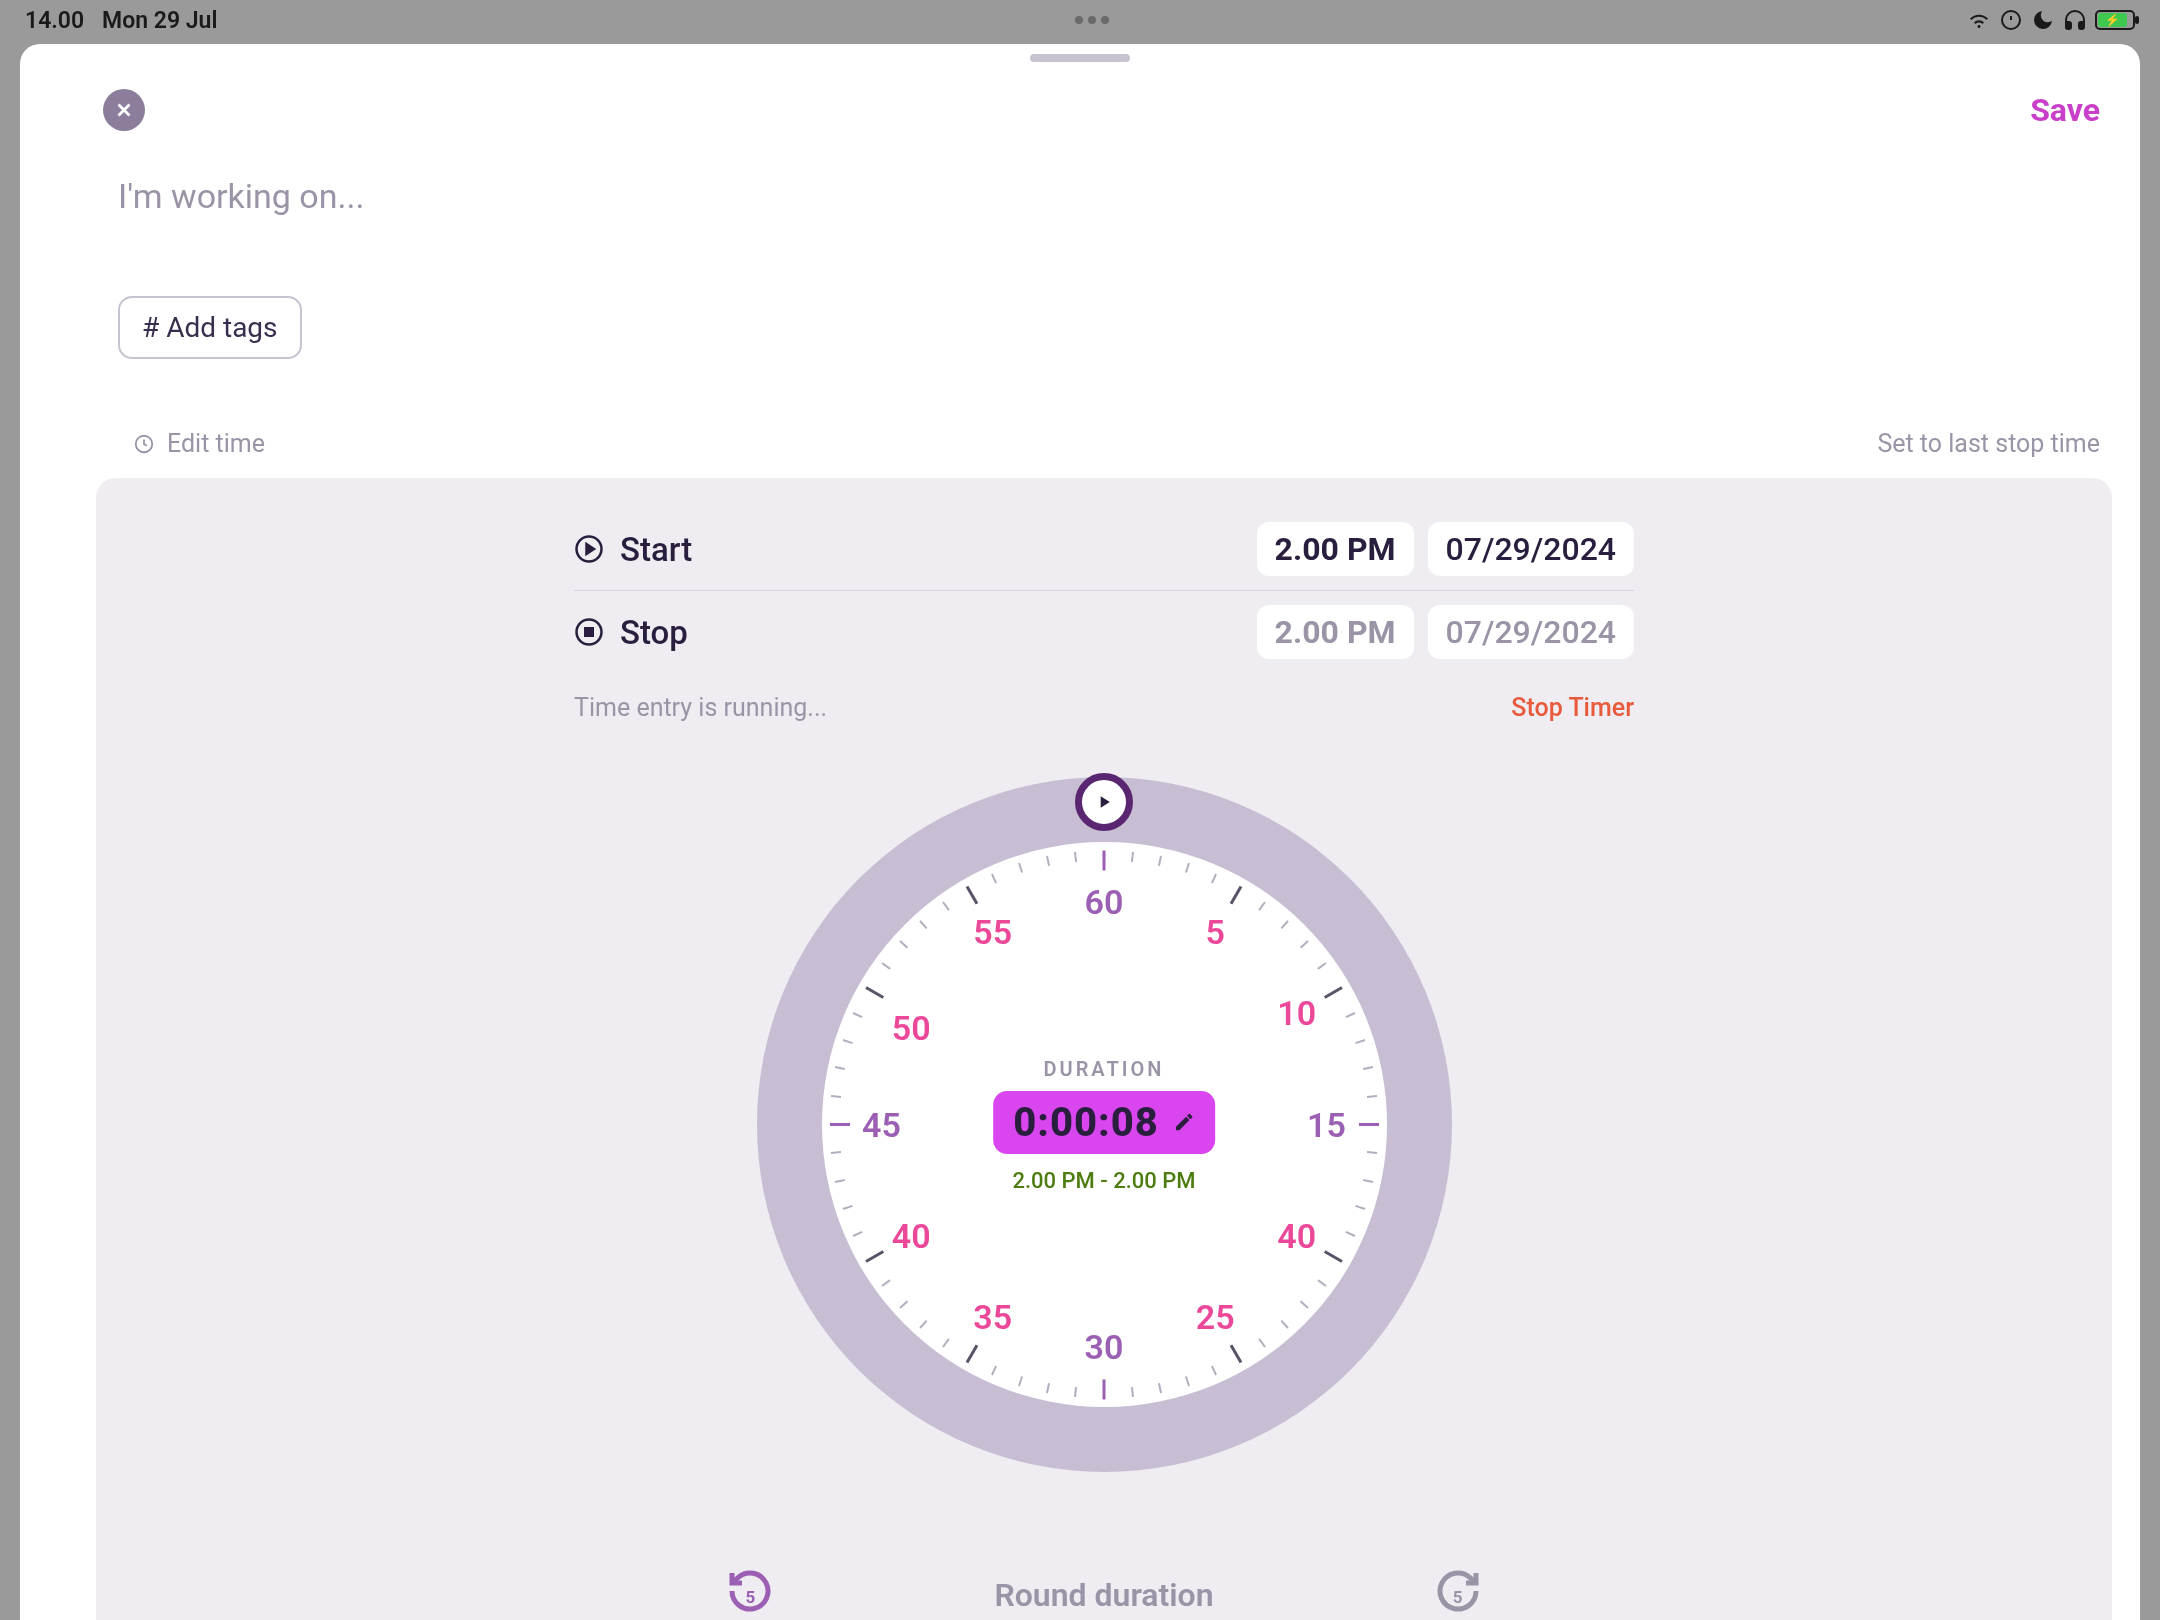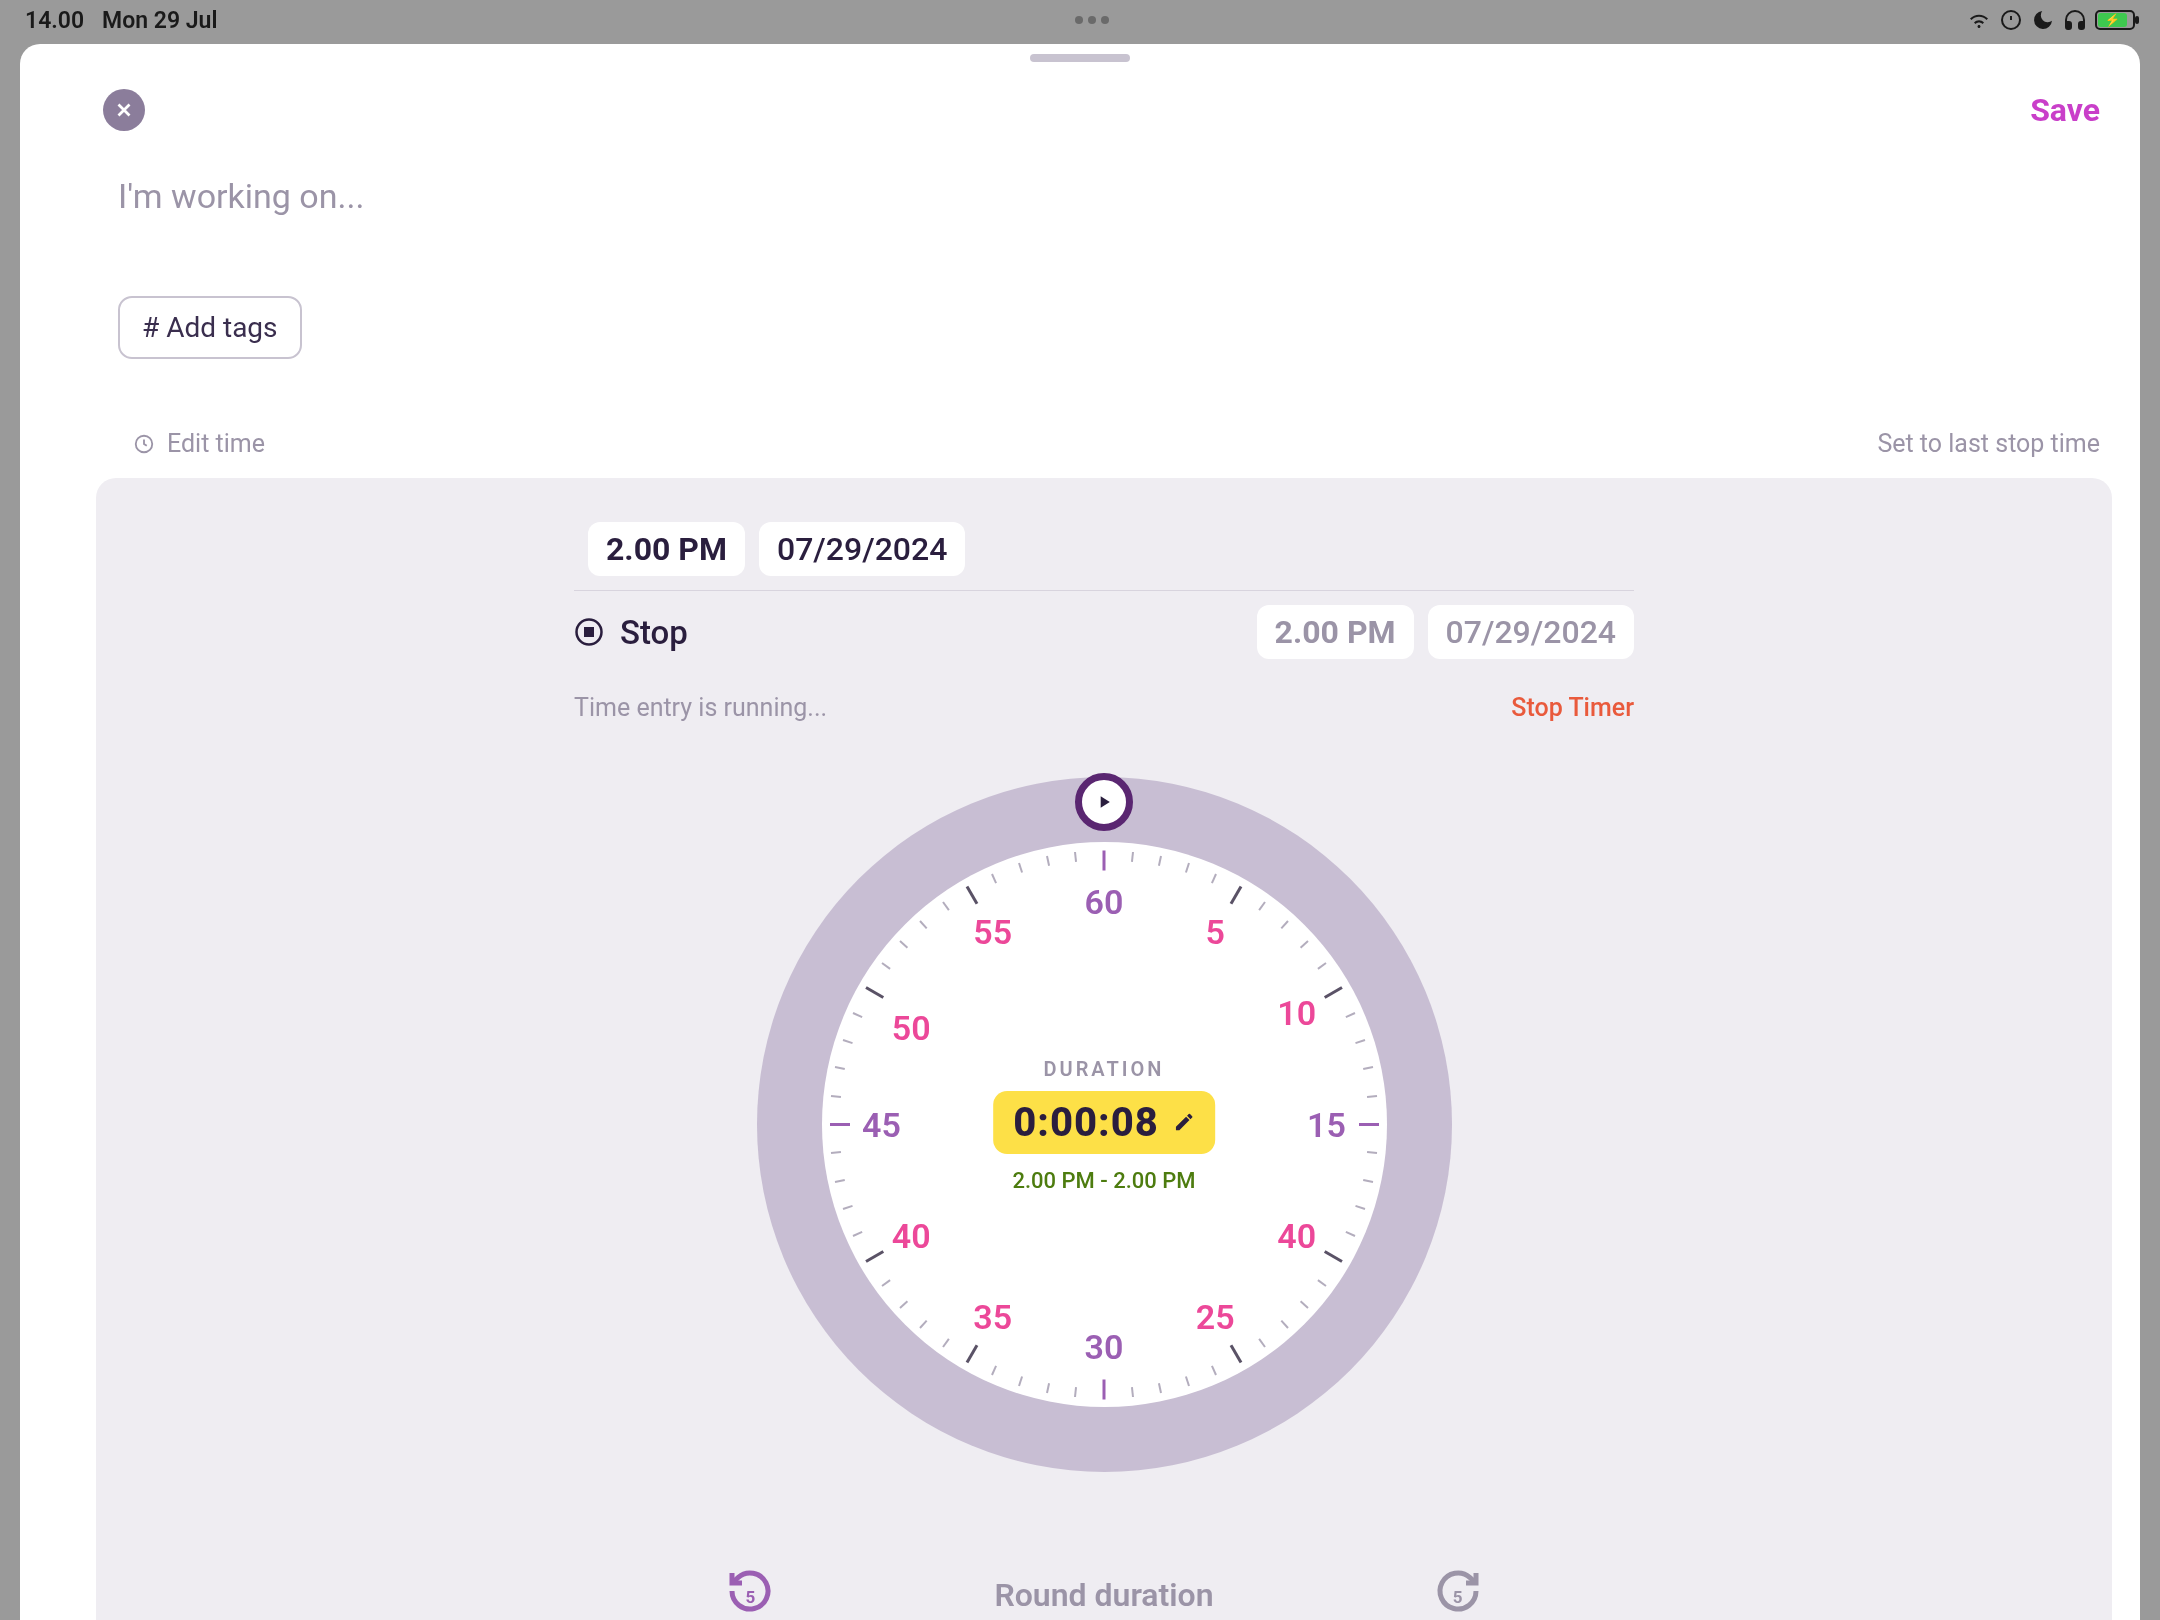--- a/index.html
+++ b/index.html
@@ -212,21 +212,21 @@
     
     .duration-label {
       font-size: 20px;
       letter-spacing: 3px;
       color: #9b94a7;
       font-weight: 600;
       margin-bottom: 10px;
     }
     
     .duration-pill {
-      background: #fde047;
+      background: #d946ef;
       border-radius: 14px;
       padding: 8px 20px;
       display: flex;
       align-items: center;
       gap: 14px;
       margin-bottom: 14px;
     }
     .duration-value {
       font-size: 40px;
       font-weight: 800;
@@ -335,20 +335,27 @@
           <path d="M12 7v5l3 2"></path>
         </svg>
       <span>Edit time</span>
     </div>
     <div>Set to last stop time</div>
   </div>
 
   <div class="time-panel">
     <div class="time-rows">
       <div class="time-row bordered">
+        <div class="time-row-label">
+          <svg viewBox="0 0 24 24" fill="none" stroke="#2a1e3e" stroke-width="2">
+              <circle cx="12" cy="12" r="10"></circle>
+              <path d="M10 8l6 4-6 4V8z" fill="#2a1e3e"></path>
+            </svg>
+          <span>Start</span>
+        </div>
         <div class="time-pill">2.00 PM</div>
         <div class="time-pill"><span class="date">07/29/2024</span></div>
       </div>
 
       <div class="time-row">
         <div class="time-row-label">
           <svg viewBox="0 0 24 24" fill="none" stroke="#2a1e3e" stroke-width="2">
               <circle cx="12" cy="12" r="10"></circle>
               <rect x="9" y="9" width="6" height="6" fill="#2a1e3e"></rect>
             </svg>

